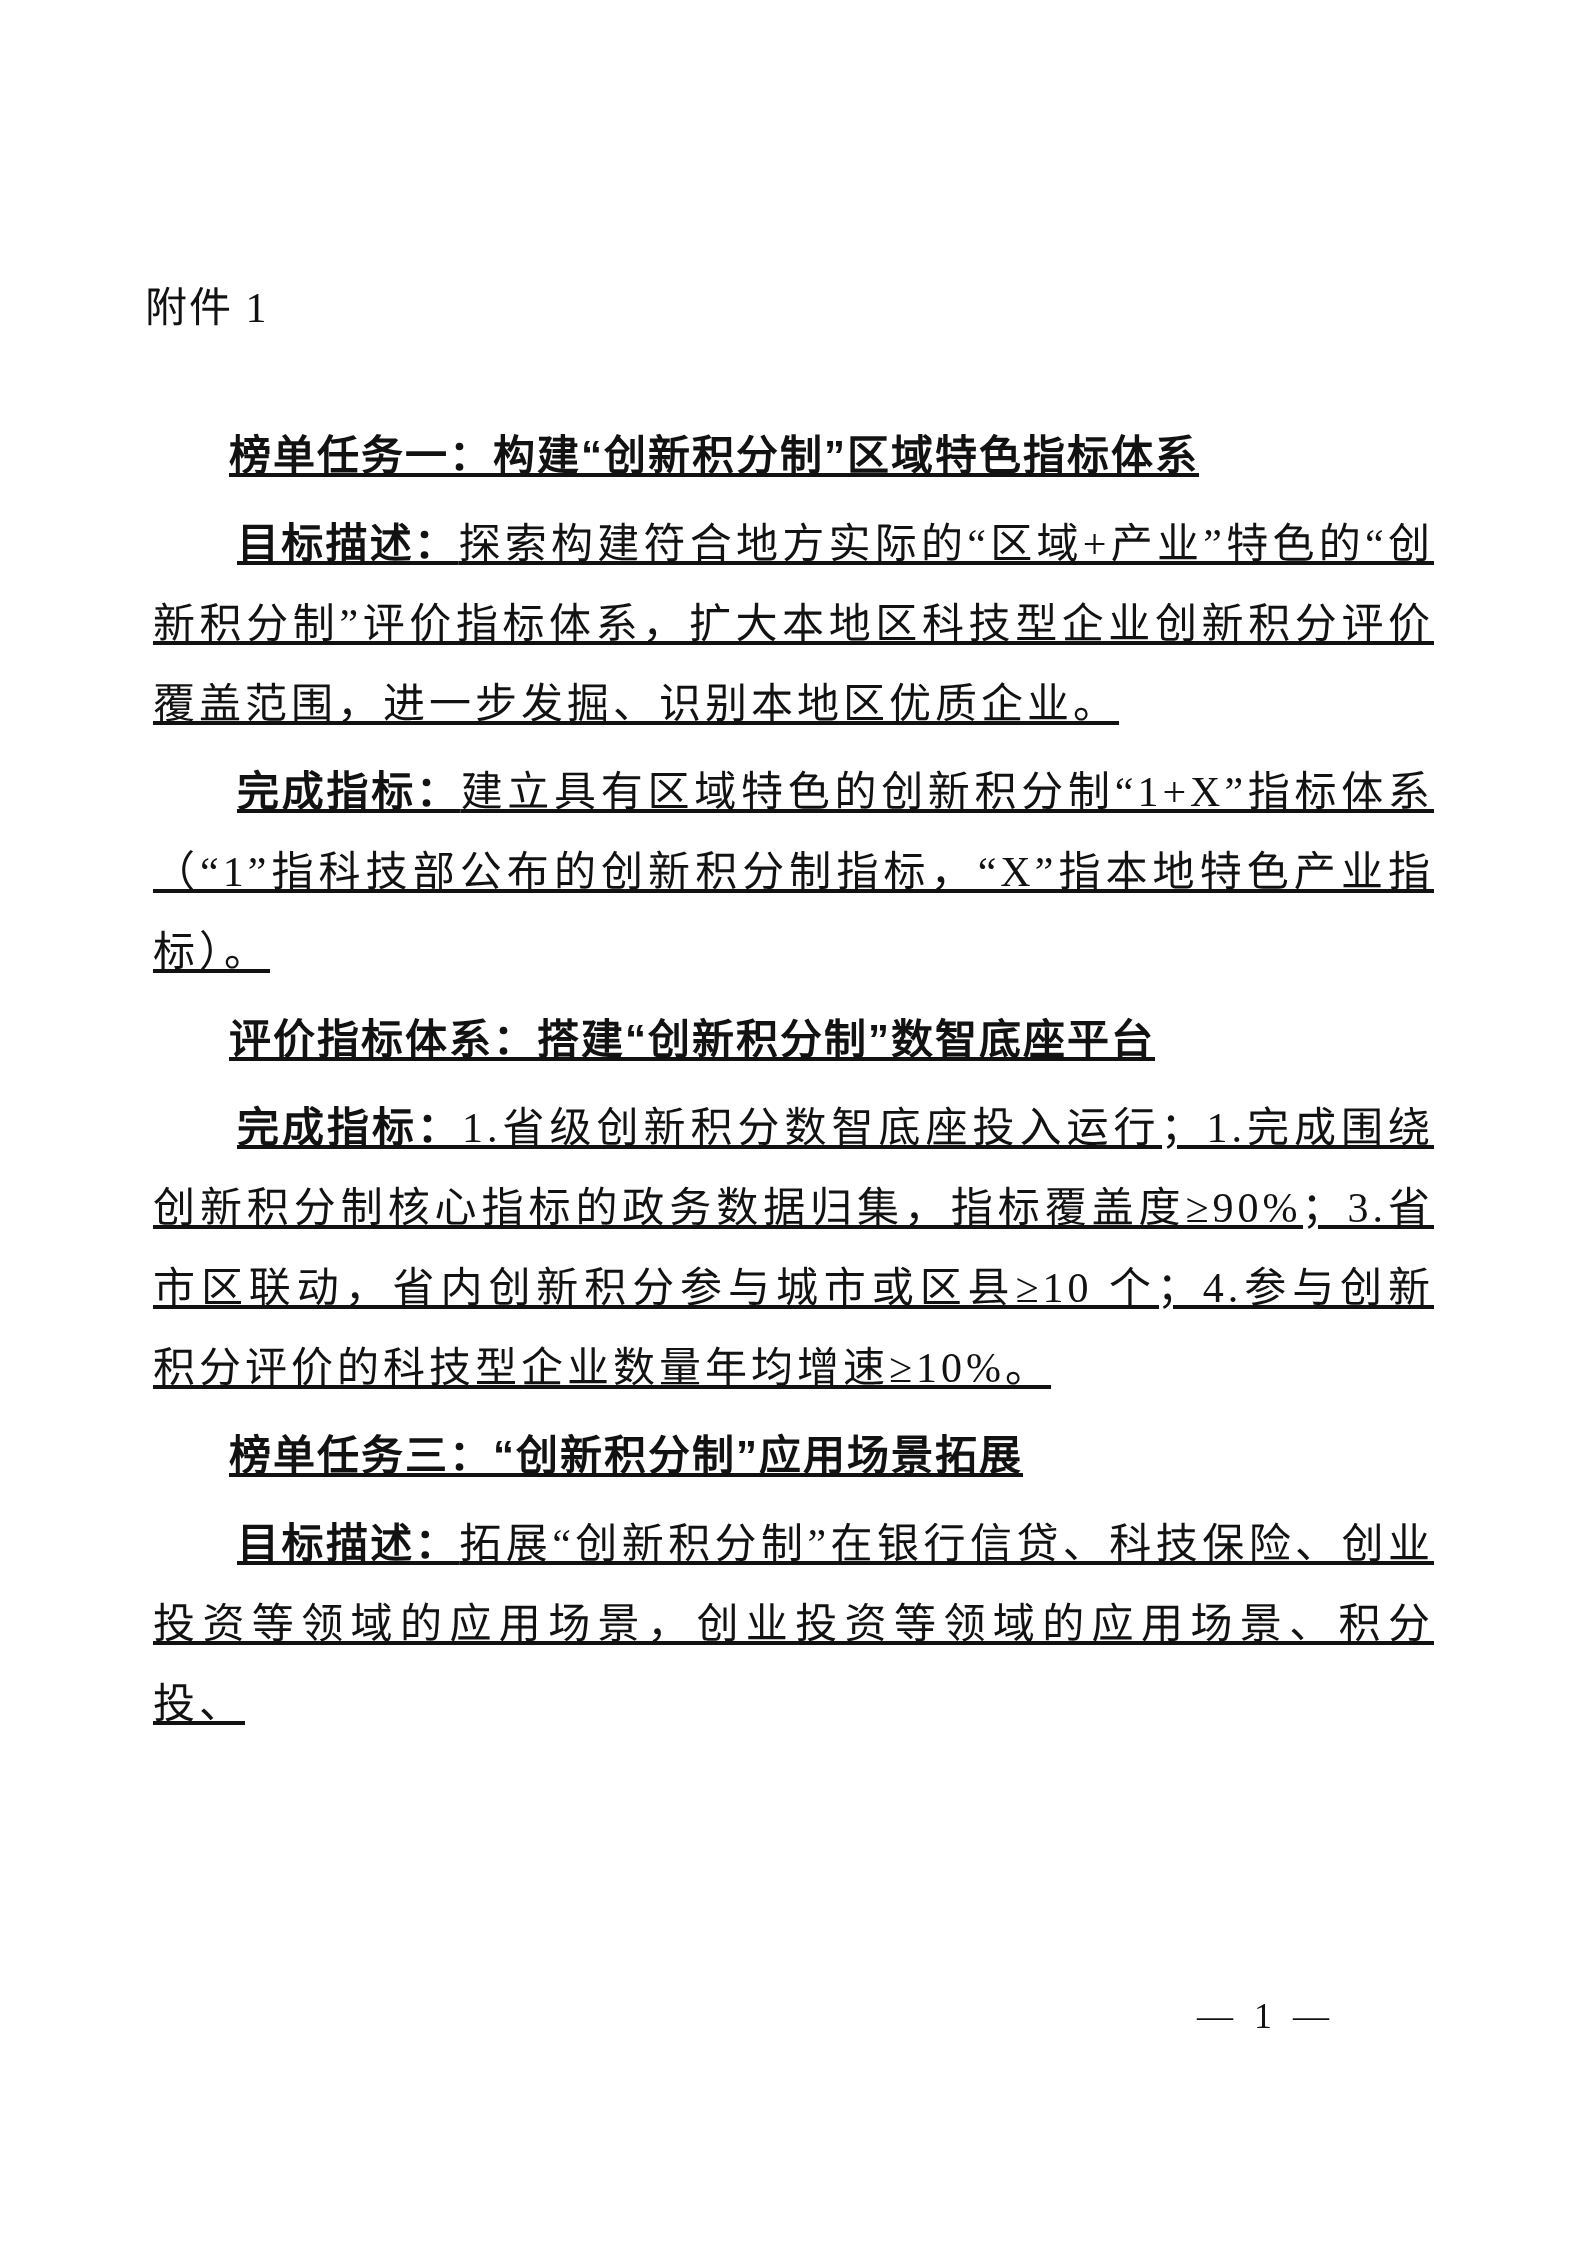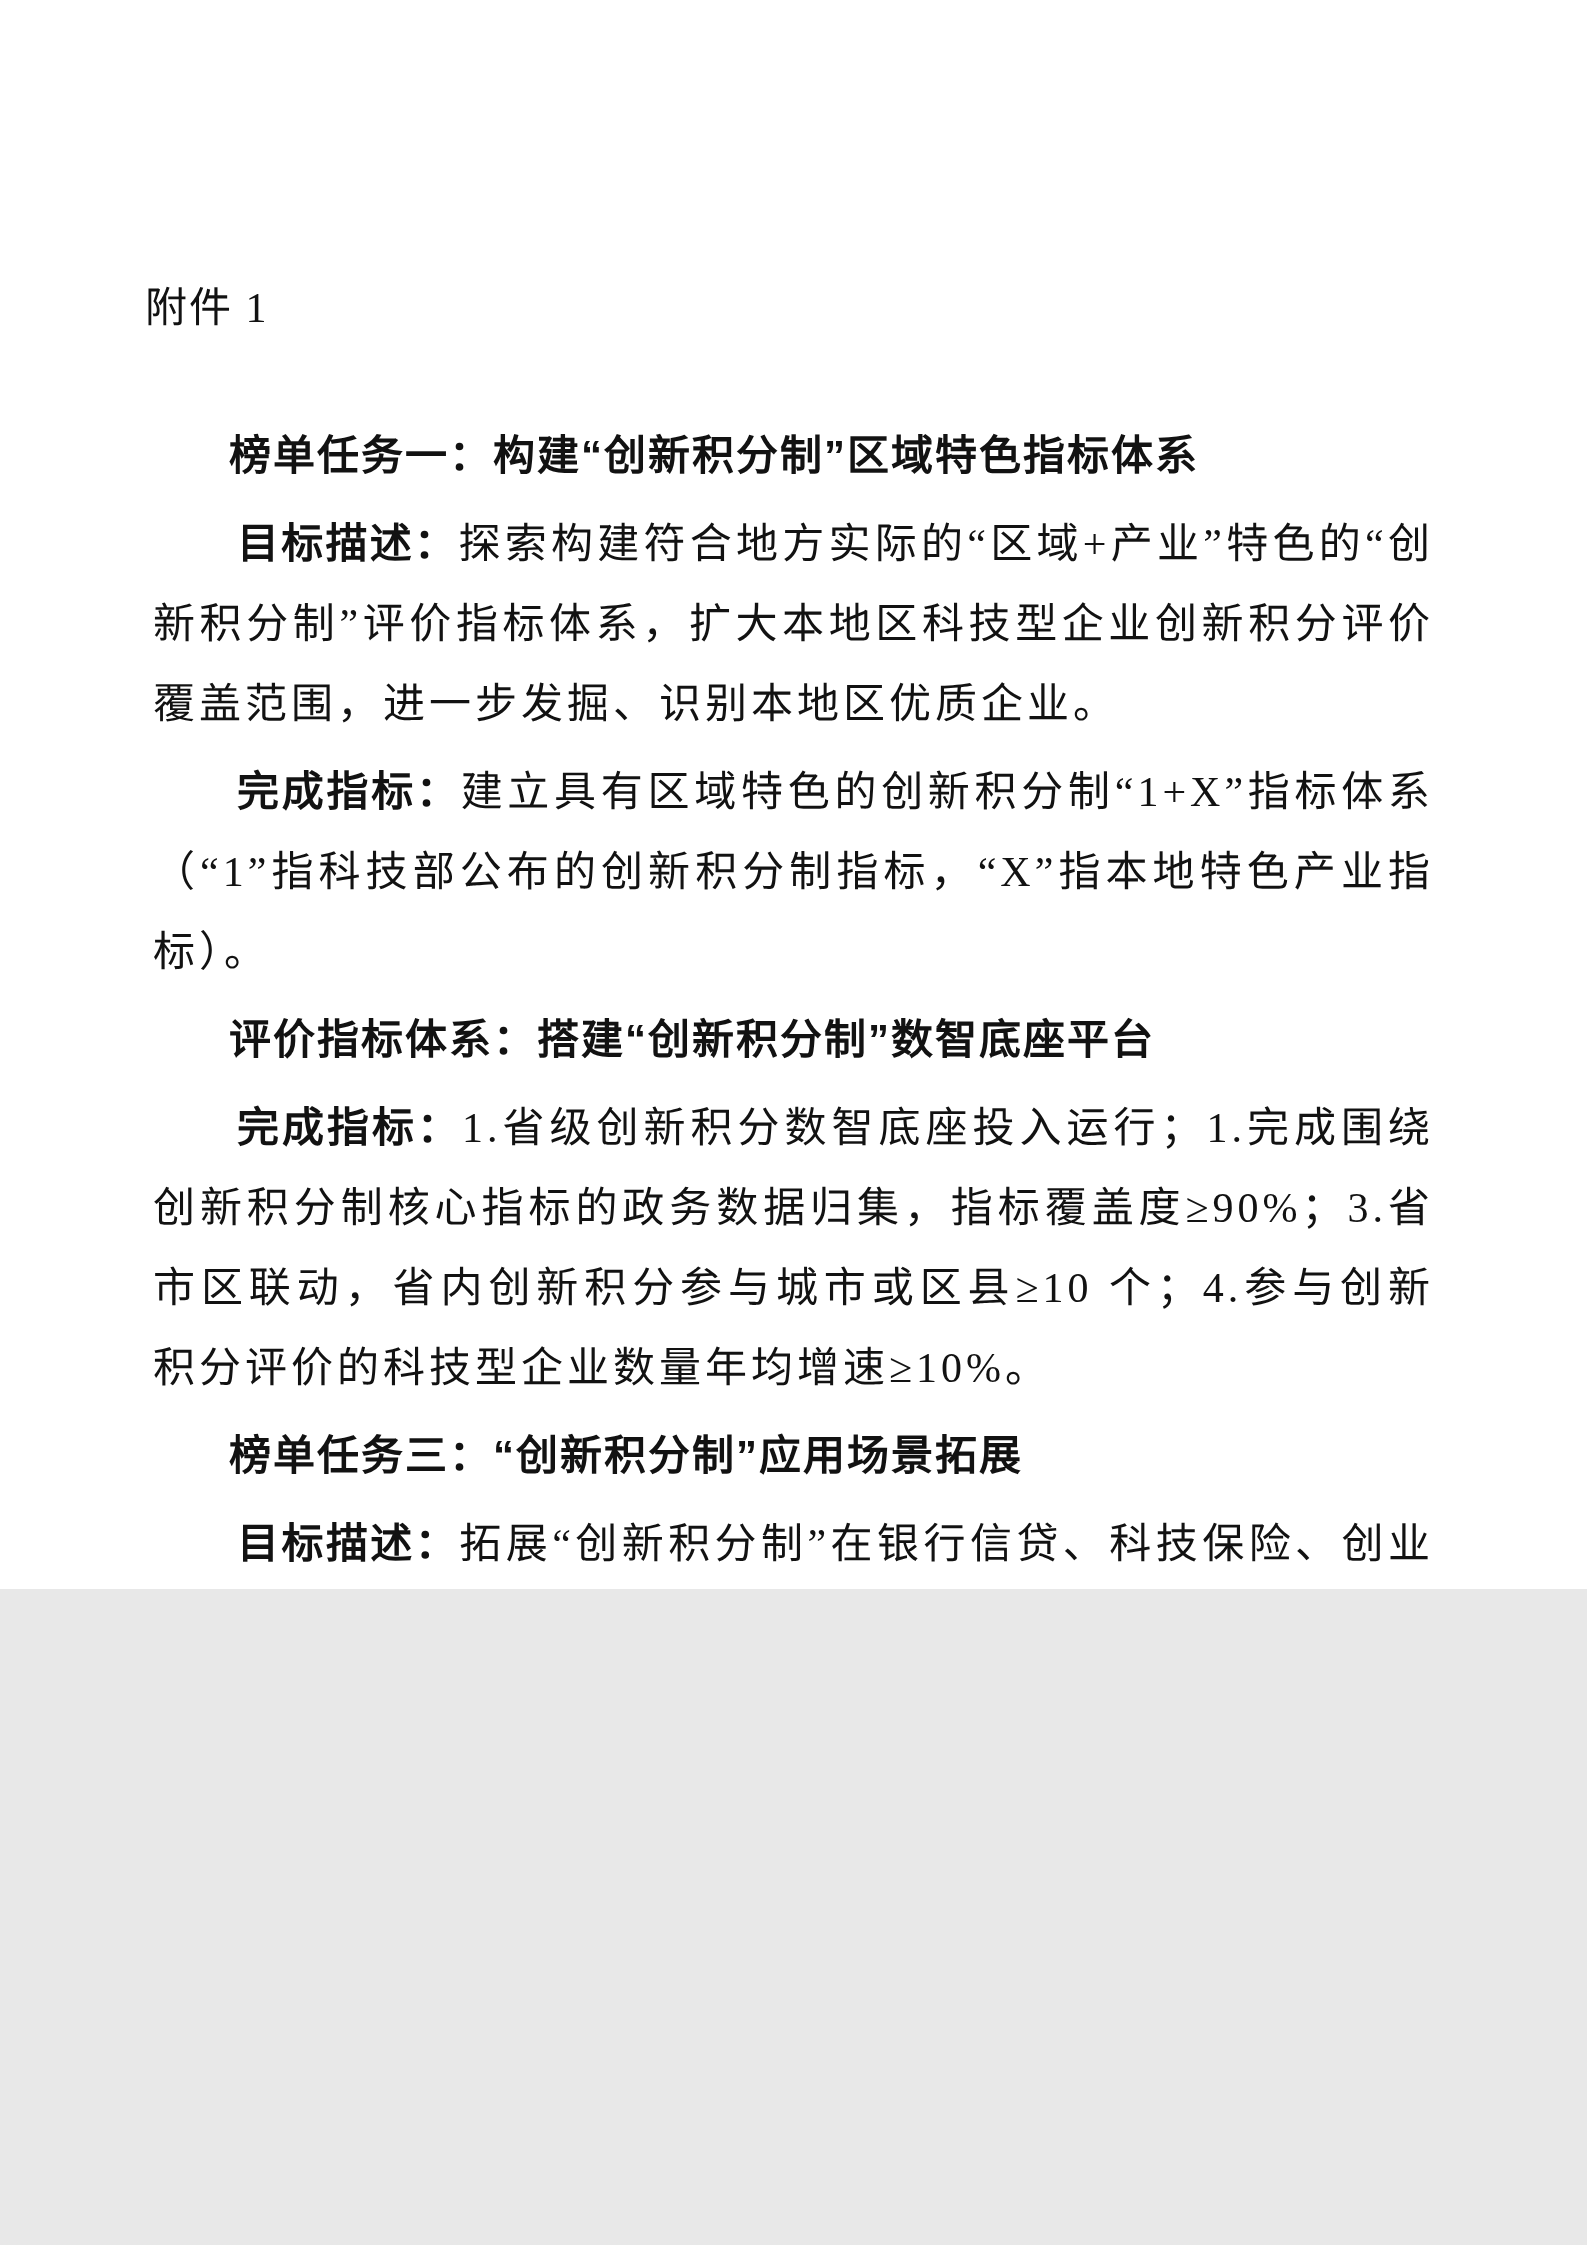--- a/index.html
+++ b/index.html
@@ -3,21 +3,21 @@
 <meta charset="utf-8">
 <style>
   html, body {
     margin: 0;
     padding: 0;
     background: #e8e8e8;
   }
   .page {
     position: relative;
     width: 1587px;
-    height: 1589px;
+    height: 2245px;
     margin: 0 auto;
     background: #ffffff;
     color: #121212;
     box-sizing: border-box;
     padding: 268px 145px 0 145px;
     overflow: hidden;
     font-family: "Liberation Serif", "DejaVu Serif", serif;
   }
   .attachment {
     margin: 0;
@@ -30,20 +30,21 @@
     margin: 66px 0 0 0;
     text-align: center;
     font-family: "Liberation Sans", "DejaVu Sans", sans-serif;
     font-weight: bold;
     font-size: 47px;
     line-height: 86px;
     letter-spacing: 3px;
   }
   .doc-body {
     margin-top: 68px;
+    text-decoration: underline;
   }
   .task-heading {
     margin: 0;
     text-indent: 2em;
     font-family: "Liberation Sans", "DejaVu Sans", sans-serif;
     font-weight: bold;
     font-size: 42px;
     line-height: 80px;
     letter-spacing: 2px;
   }

